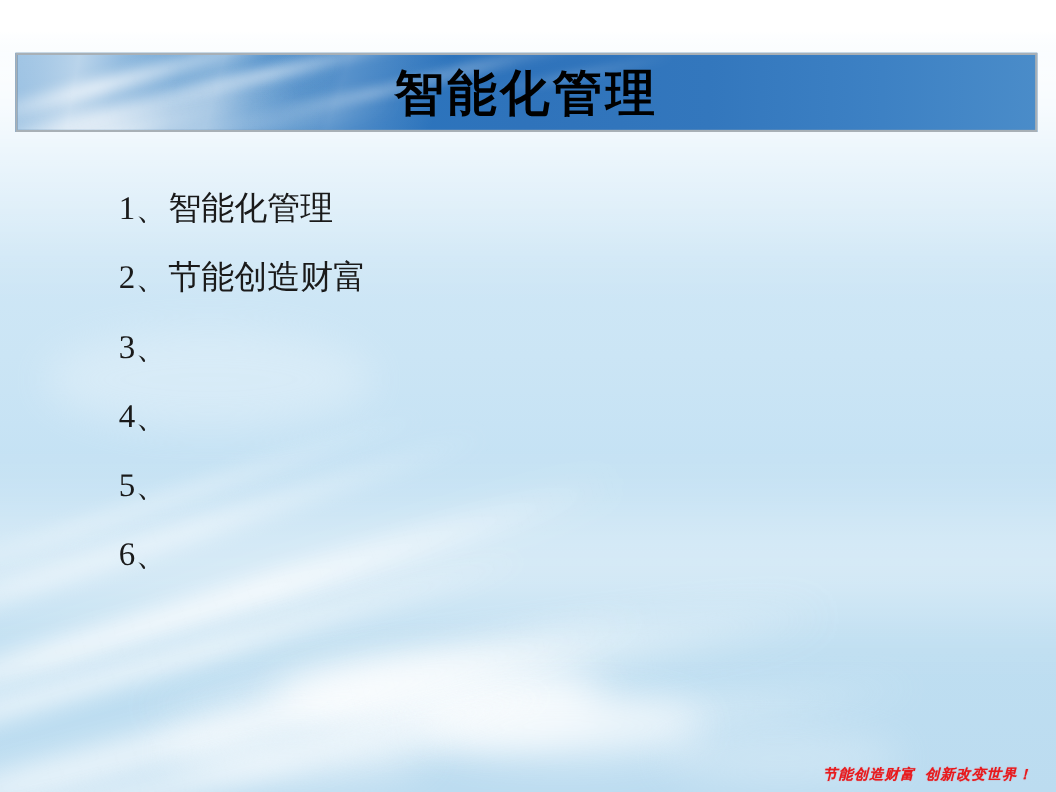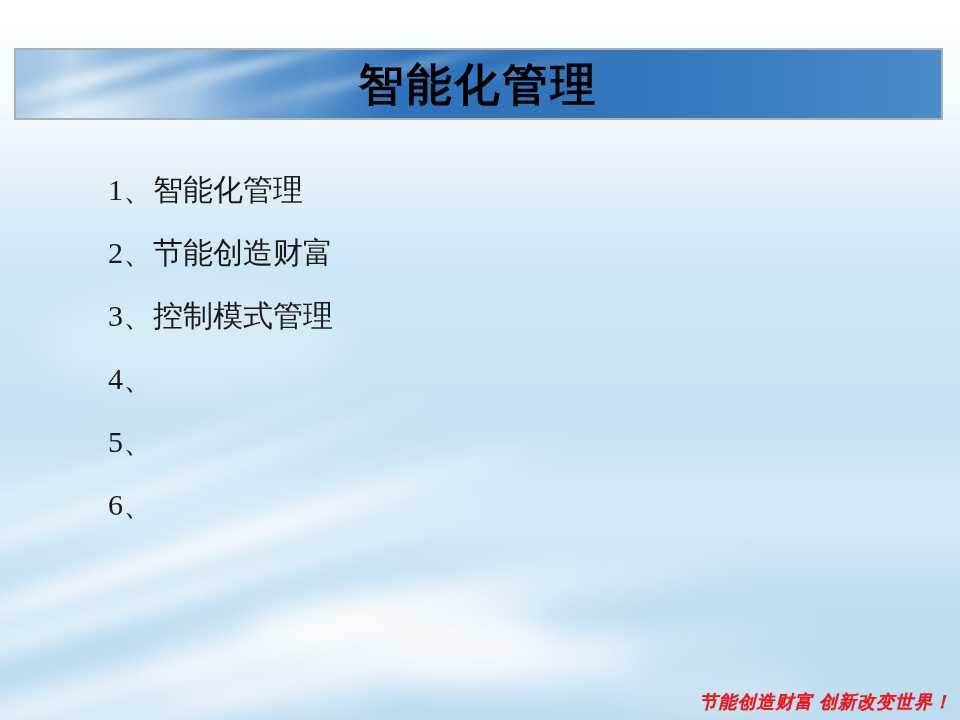--- a/index.html
+++ b/index.html
@@ -149,26 +149,26 @@
     align-items: center;
     white-space: nowrap;
   }
   .bullet-num {
     display: inline-block;
   }
 
   
   .footer-slogan {
     position: absolute;
-    right: 8px;
+    right: 21px;
     bottom: 9px;
-    font-family: Liberation Serif, serif;
+    font-family: Liberation Mono, monospace;
     font-weight: bold;
     font-style: italic;
-    font-size: 18px;
+    font-size: 13px;
     line-height: 1;
     color: #e8191c;
     letter-spacing: 1px;
     white-space: nowrap;
     text-shadow: 0 0 1px rgba(232,25,28,0.6);
   }
 </style>
 </head>
 <body>
 
@@ -208,21 +208,20 @@
     <div class="bullet-item">
       <span class="bullet-num">1、</span>
       <span class="bullet-label">智能化管理</span>
     </div>
     <div class="bullet-item">
       <span class="bullet-num">2、</span>
       <span class="bullet-label">节能创造财富</span>
     </div>
     <div class="bullet-item">
       <span class="bullet-num">3、</span>
-      <span class="bullet-label">控制模式管理</span>
     </div>
     <div class="bullet-item">
       <span class="bullet-num">4、</span>
     </div>
     <div class="bullet-item">
       <span class="bullet-num">5、</span>
     </div>
     <div class="bullet-item">
       <span class="bullet-num">6、</span>
     </div>

